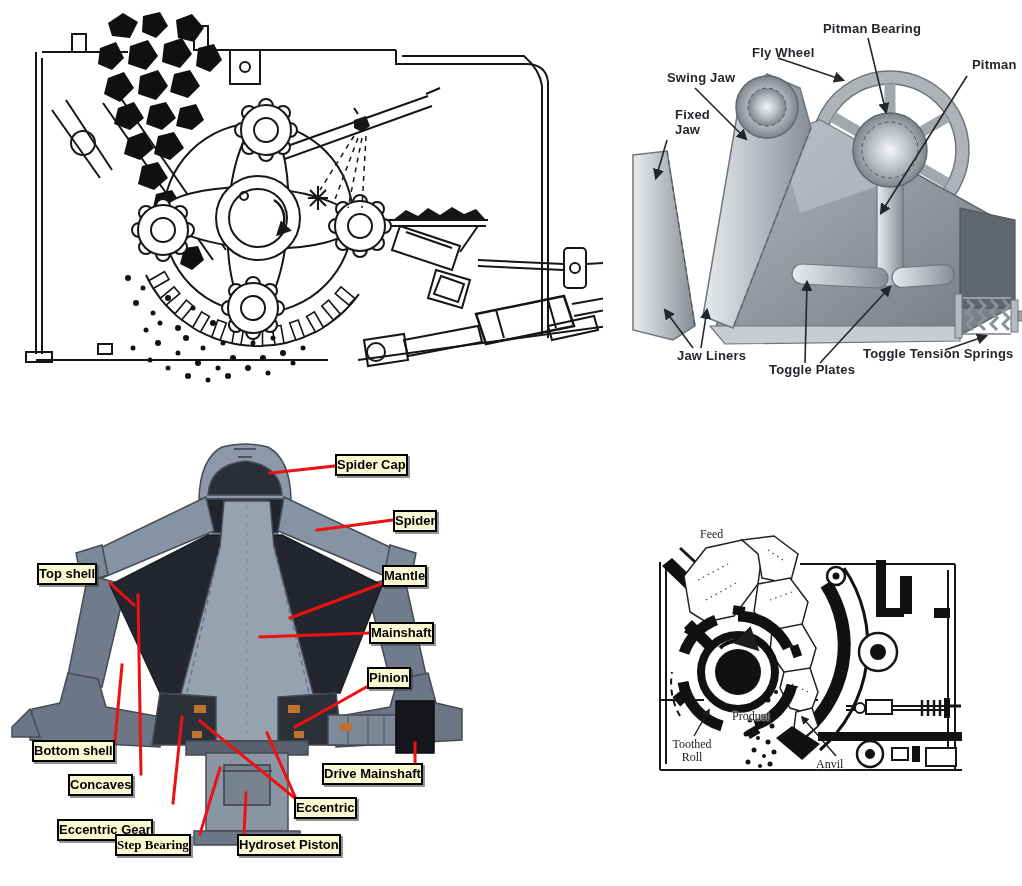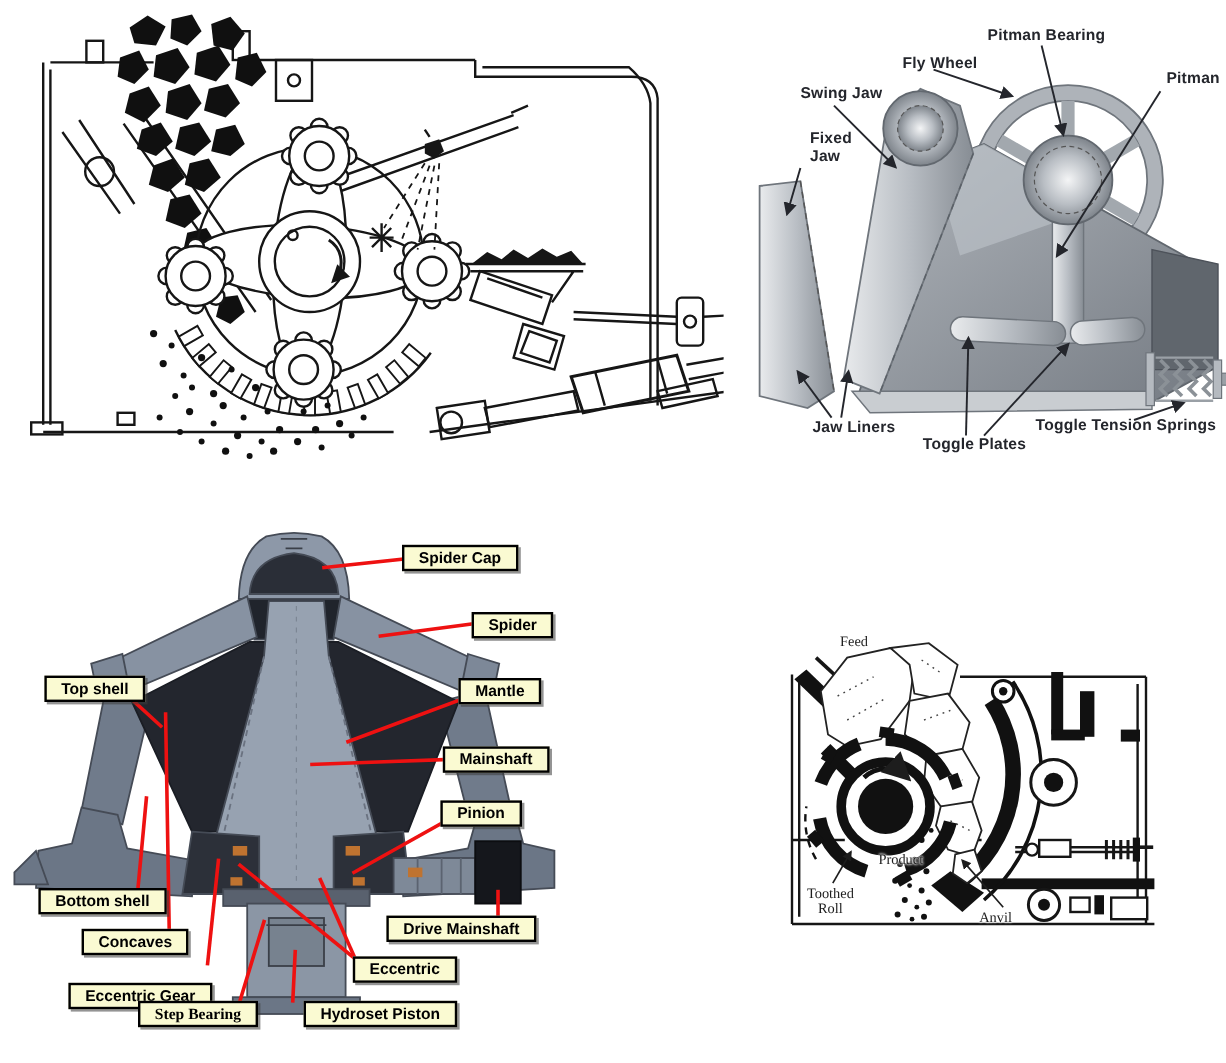--- a/index.html
+++ b/index.html
@@ -8,21 +8,21 @@
   .fig{position:absolute;}
   svg{display:block;}
   
   .jlabel{position:absolute;font-weight:bold;font-size:13px;line-height:15px;
           color:#24262c;white-space:nowrap;letter-spacing:.2px;padding-left:24px;}
   .jlabel.wrap{white-space:normal;}
   
   .clabel{position:absolute;background:#fafad2;border:2px solid #000;
           box-shadow:2px 2px 0 rgba(60,60,60,.55);
           font-weight:bold;font-size:13px;line-height:15px;color:#000;
-          padding:1px 12px 2px;white-space:nowrap;}
+          padding:1px 0 2px;white-space:nowrap;}
   
   .rlabel{position:absolute;font-family:"Liberation Serif",serif;
           font-size:12px;line-height:13px;color:#1d1d1d;white-space:nowrap;
           text-shadow:0 0 2px #fff,0 0 2px #fff,0 0 3px #fff;}
   .rlabel.wrap{white-space:normal;text-align:center;}
 </style>
 </head>
 <body>
 
 <div class="fig" style="left:8px;top:8px;width:595px;height:382px;">
@@ -411,21 +411,21 @@
   <div class="clabel" style="left:325px;top:19px;">Spider Cap</div>
   <div class="clabel" style="left:383px;top:75px;">Spider</div>
   <div class="clabel" style="left:27px;top:128px;">Top shell</div>
   <div class="clabel" style="left:372px;top:130px;">Mantle</div>
   <div class="clabel" style="left:359px;top:187px;">Mainshaft</div>
   <div class="clabel" style="left:357px;top:232px;">Pinion</div>
   <div class="clabel" style="left:22px;top:305px;">Bottom shell</div>
   <div class="clabel" style="left:58px;top:339px;">Concaves</div>
   <div class="clabel" style="left:47px;top:384px;">Eccentric Gear</div>
   <div class="clabel" style="left:105px;top:399px;font-family:Liberation Serif, serif;">Step Bearing</div>
-  <div class="clabel" style="left:227px;top:399px;margin-left:16px;">Hydroset Piston</div>
+  <div class="clabel" style="left:227px;top:399px;">Hydroset Piston</div>
   <div class="clabel" style="left:284px;top:362px;">Eccentric</div>
   <div class="clabel" style="left:312px;top:328px;">Drive Mainshaft</div>
 </div>
 
 <div class="fig" style="left:650px;top:520px;width:320px;height:270px;">
   <svg width="320" height="270" viewBox="0 0 320 270" style="position:absolute;left:0;top:0">
     <defs>
       <marker id="ar3" viewBox="0 0 10 10" refX="8" refY="5" markerWidth="6" markerHeight="6" orient="auto">
         <path d="M0,0L10,5L0,10z" fill="#1d1d1d"></path>
       </marker>

